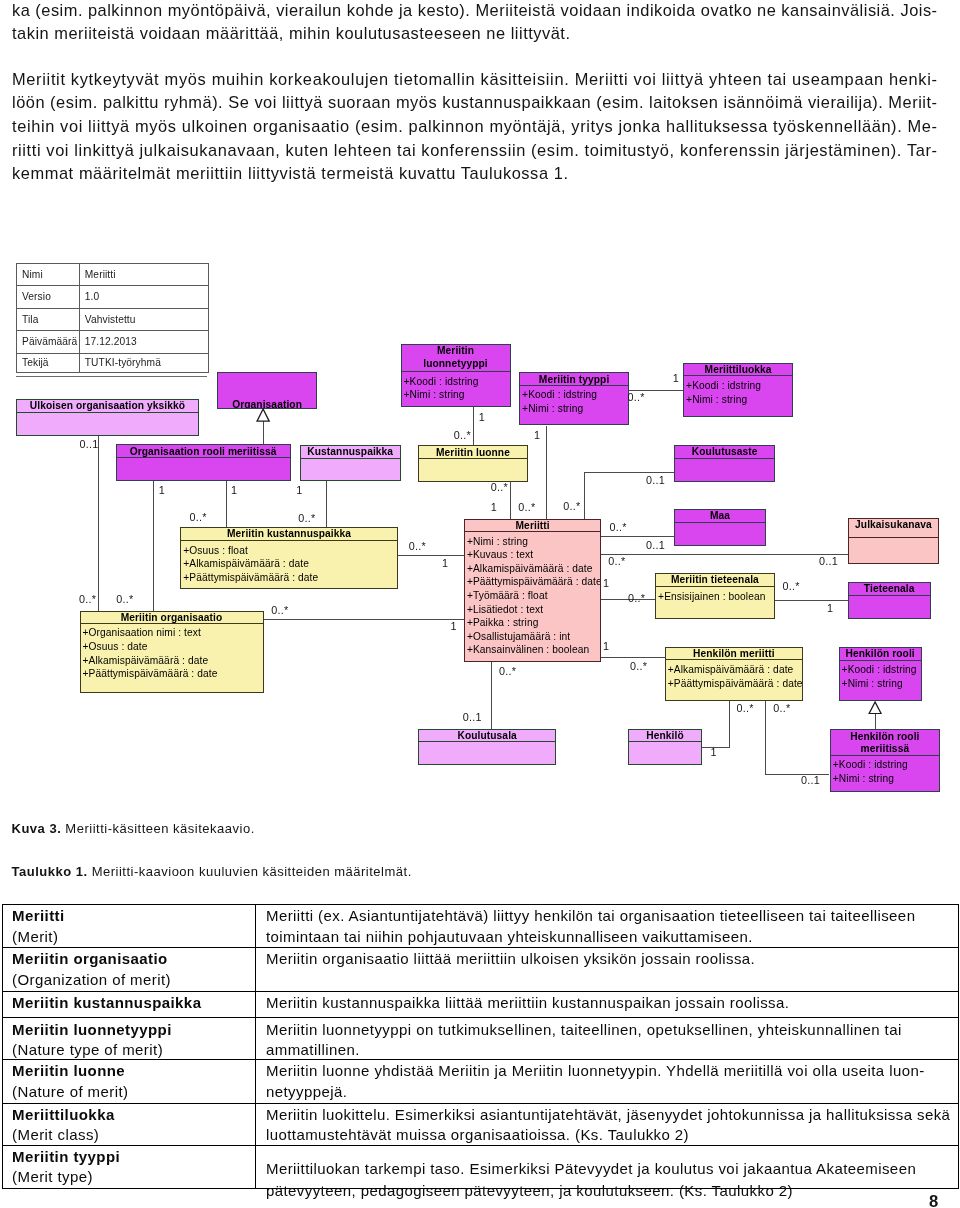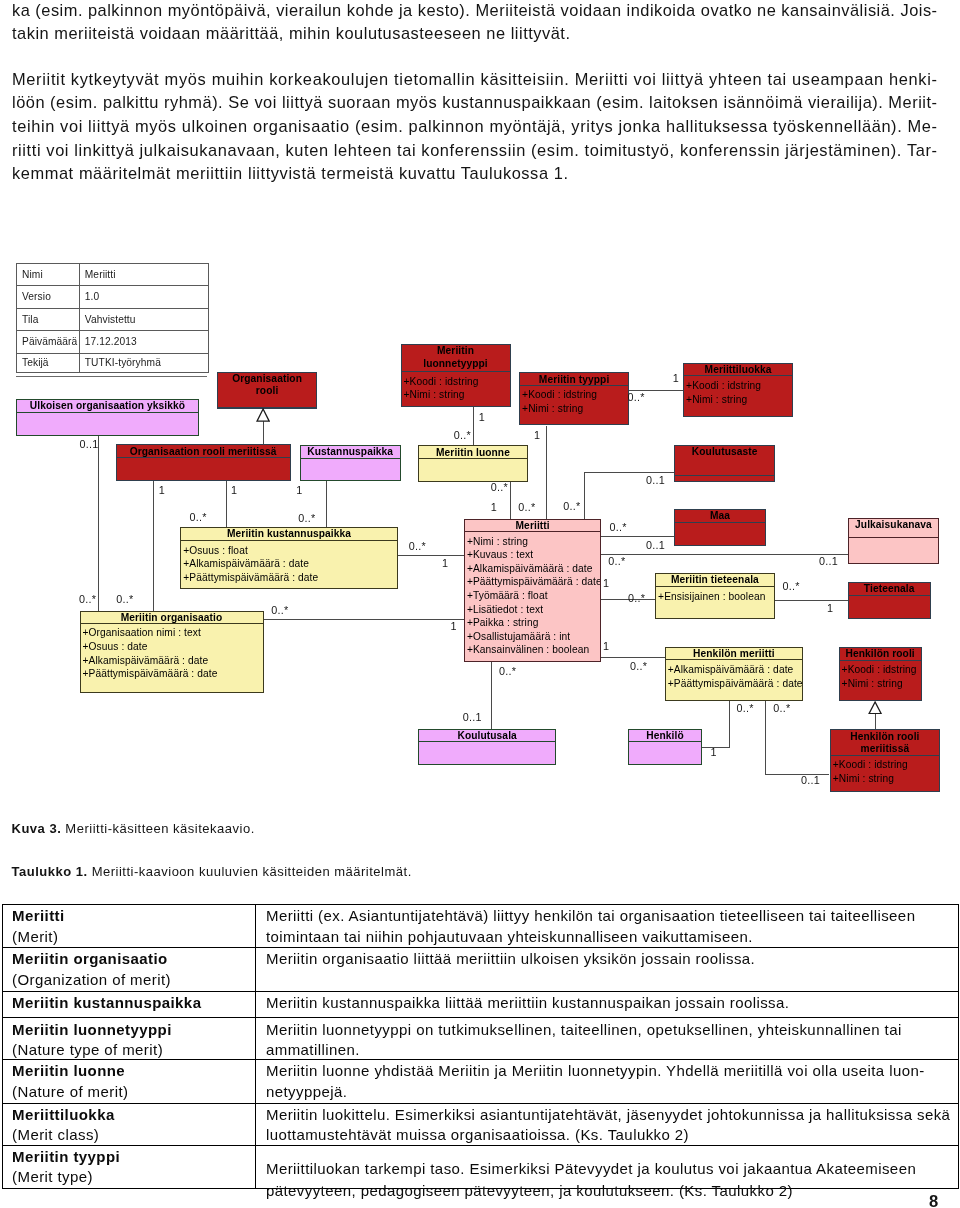--- a/index.html
+++ b/index.html
@@ -15,21 +15,21 @@
 
   
   #diagram{position:absolute;left:0;top:0;width:960px;height:808px;
            font-size:10.2px;letter-spacing:0.1px;}
   .uml{position:absolute;box-sizing:border-box;border:1.1px solid #2f3640;overflow:hidden;}
   .uml .hdr{font-weight:bold;text-align:center;box-sizing:border-box;
             border-bottom:1px solid #2f3640;line-height:13.1px;}
   .uml .hdr > div{margin-top:-0.9px;}
   .uml .attrs{padding-top:2.6px;}
   .uml .att{box-sizing:border-box;padding-left:2px;line-height:13.57px;white-space:nowrap;}
-  .blue  {background:#b91c1c;border-color:#2f3f4e;}
+  .blue  {background:#d946ef;border-color:#2f3f4e;}
   .blue  > .hdr{border-bottom-color:#2f3f4e;}
   .green {background:#f0abfc;border-color:#234a2c;}
   .green > .hdr{border-bottom-color:#234a2c;}
   .yellow{background:#f9f2ae;border-color:#3c3a1e;}
   .yellow> .hdr{border-bottom-color:#3c3a1e;}
   .pink  {background:#fcc5c5;border-color:#4d2328;}
   .pink  > .hdr{border-bottom-color:#4d2328;}
   .seg{position:absolute;background:#4a4a4a;}
   .mult{position:absolute;white-space:nowrap;color:#171717;line-height:10px;font-size:10.8px;letter-spacing:0.25px;}
   .tri{position:absolute;}
@@ -128,21 +128,21 @@
     <div class="seg" style="left:702.2px;top:746.5px;width:27.6px;height:1px;"></div>
     <div class="seg" style="left:765.2px;top:700.0px;width:1px;height:74.1px;"></div>
     <div class="seg" style="left:765.2px;top:773.6px;width:64.2px;height:1px;"></div>
     <div class="seg" style="left:875.0px;top:713.5px;width:1px;height:15.5px;"></div>
     <div class="uml green" style="left:16.0px;top:398.6px;width:183.0px;height:37.2px;">
       <div class="hdr" style="height:14.5px;">
         <div>Ulkoisen organisaation yksikkö</div>
       </div>
     </div>
     <div class="uml blue" style="left:216.9px;top:372.1px;width:100.4px;height:36.9px;">
-      <div class="hdr" style="height:36px;">
+      <div class="hdr" style="height:19px;margin-top:26px;">
         <div>Organisaation</div>
         <div>rooli</div>
       </div>
     </div>
     <div class="uml blue" style="left:115.6px;top:444.4px;width:175.0px;height:36.9px;">
       <div class="hdr" style="height:13.7px;">
         <div>Organisaation rooli meriitissä</div>
       </div>
     </div>
     <div class="uml green" style="left:299.8px;top:444.8px;width:100.8px;height:36.2px;">
@@ -177,21 +177,21 @@
         <div class="att">+Koodi : idstring</div>
         <div class="att">+Nimi : string</div>
       </div>
     </div>
     <div class="uml yellow" style="left:418.1px;top:445.4px;width:109.8px;height:36.5px;">
       <div class="hdr" style="height:13.1px;">
         <div>Meriitin luonne</div>
       </div>
     </div>
     <div class="uml blue" style="left:674.0px;top:444.8px;width:101.4px;height:36.9px;">
-      <div class="hdr" style="height:31px;">
+      <div class="hdr" style="height:14px;">
         <div>Koulutusaste</div>
       </div>
     </div>
     <div class="uml yellow" style="left:180.3px;top:527.3px;width:217.5px;height:61.3px;">
       <div class="hdr" style="height:13.9px;">
         <div>Meriitin kustannuspaikka</div>
       </div>
       <div class="attrs">
         <div class="att">+Osuus : float</div>
         <div class="att">+Alkamispäivämäärä : date</div>

